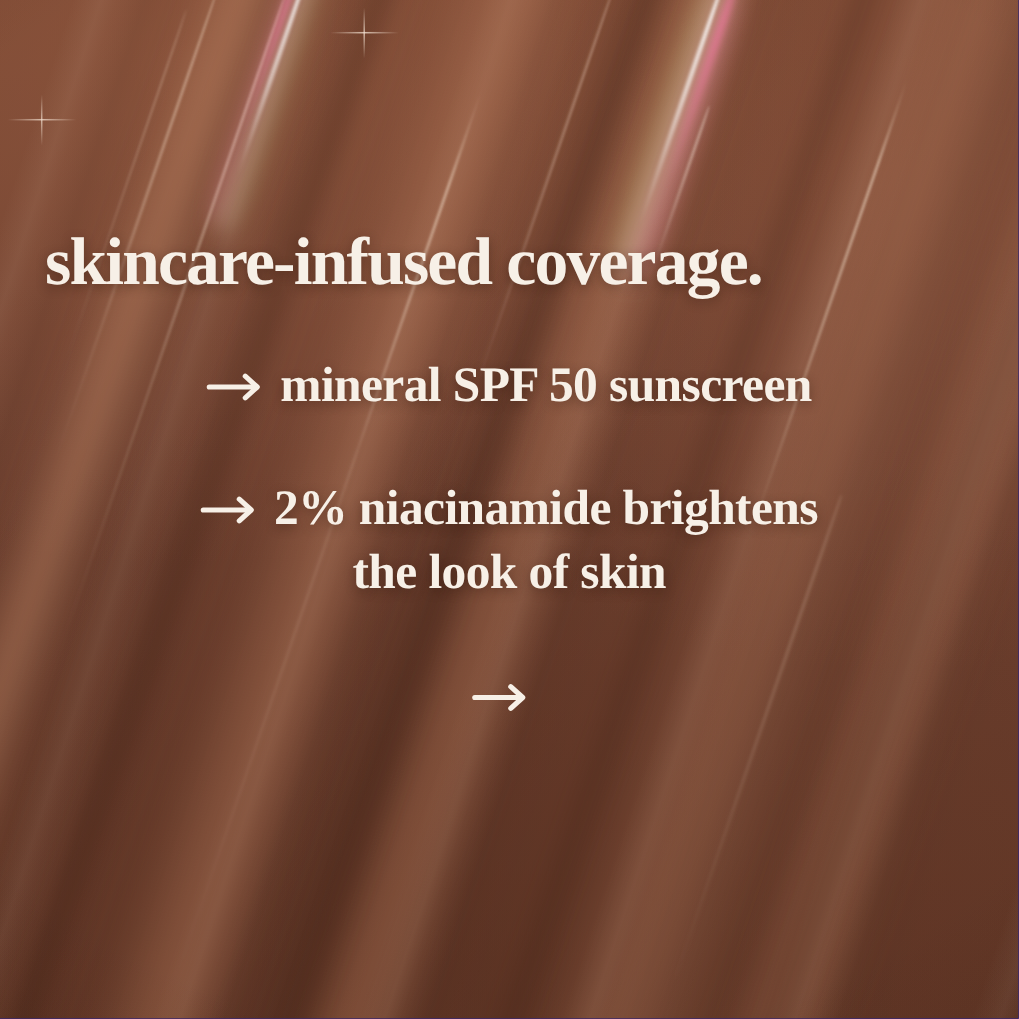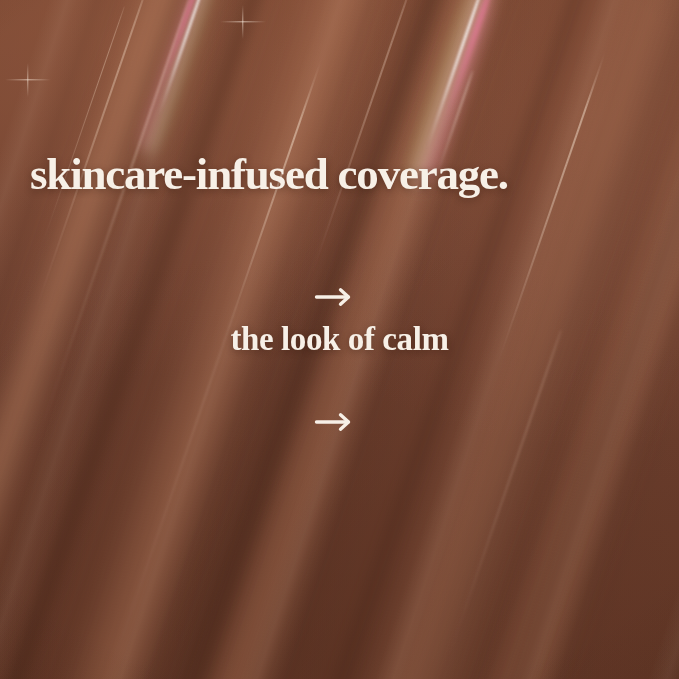--- a/index.html
+++ b/index.html
@@ -259,32 +259,40 @@
 
   <div class="bg-layer bg-vignette"></div>
 
   <div class="content">
 
     <div class="headline">skincare-infused coverage.</div>
 
     <div class="bullets">
 
       <div class="bullet">
+        <span class="bullet-line">
+          <span class="arrow-icon">
+            <svg viewBox="0 0 40 20" aria-hidden="true">
+              <path d="M1.5 10 H33" stroke="#f7f0e7" stroke-width="3.4" stroke-linecap="round" fill="none"></path>
+              <path d="M25.5 2.8 L33.5 10 L25.5 17.2" stroke="#f7f0e7" stroke-width="3.4" stroke-linecap="round" stroke-linejoin="round" fill="none"></path>
+            </svg>
+          </span><span>mineral SPF 50 sunscreen</span>
+        </span>
       </div>
 
       <div class="bullet">
         <span class="bullet-line">
           <span class="arrow-icon">
             <svg viewBox="0 0 40 20" aria-hidden="true">
               <path d="M1.5 10 H33" stroke="#f7f0e7" stroke-width="3.4" stroke-linecap="round" fill="none"></path>
               <path d="M25.5 2.8 L33.5 10 L25.5 17.2" stroke="#f7f0e7" stroke-width="3.4" stroke-linecap="round" stroke-linejoin="round" fill="none"></path>
             </svg>
-          </span>
+          </span><span>2% niacinamide brightens</span>
         </span>
-        <span class="bullet-line">the look of calm</span>
+        <span class="bullet-line">the look of skin</span>
       </div>
 
       <div class="bullet">
         <span class="bullet-line">
           <span class="arrow-icon">
             <svg viewBox="0 0 40 20" aria-hidden="true">
               <path d="M1.5 10 H33" stroke="#f7f0e7" stroke-width="3.4" stroke-linecap="round" fill="none"></path>
               <path d="M25.5 2.8 L33.5 10 L25.5 17.2" stroke="#f7f0e7" stroke-width="3.4" stroke-linecap="round" stroke-linejoin="round" fill="none"></path>
             </svg>
           </span>

